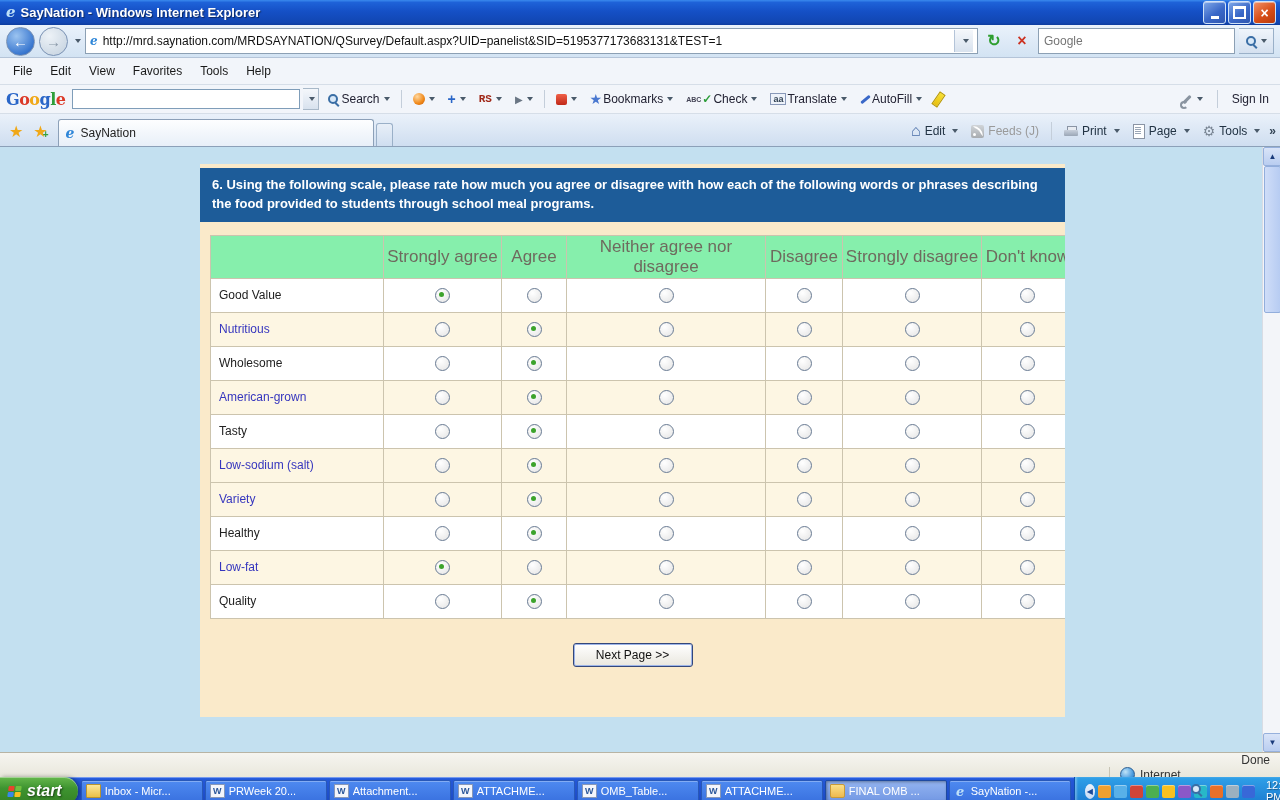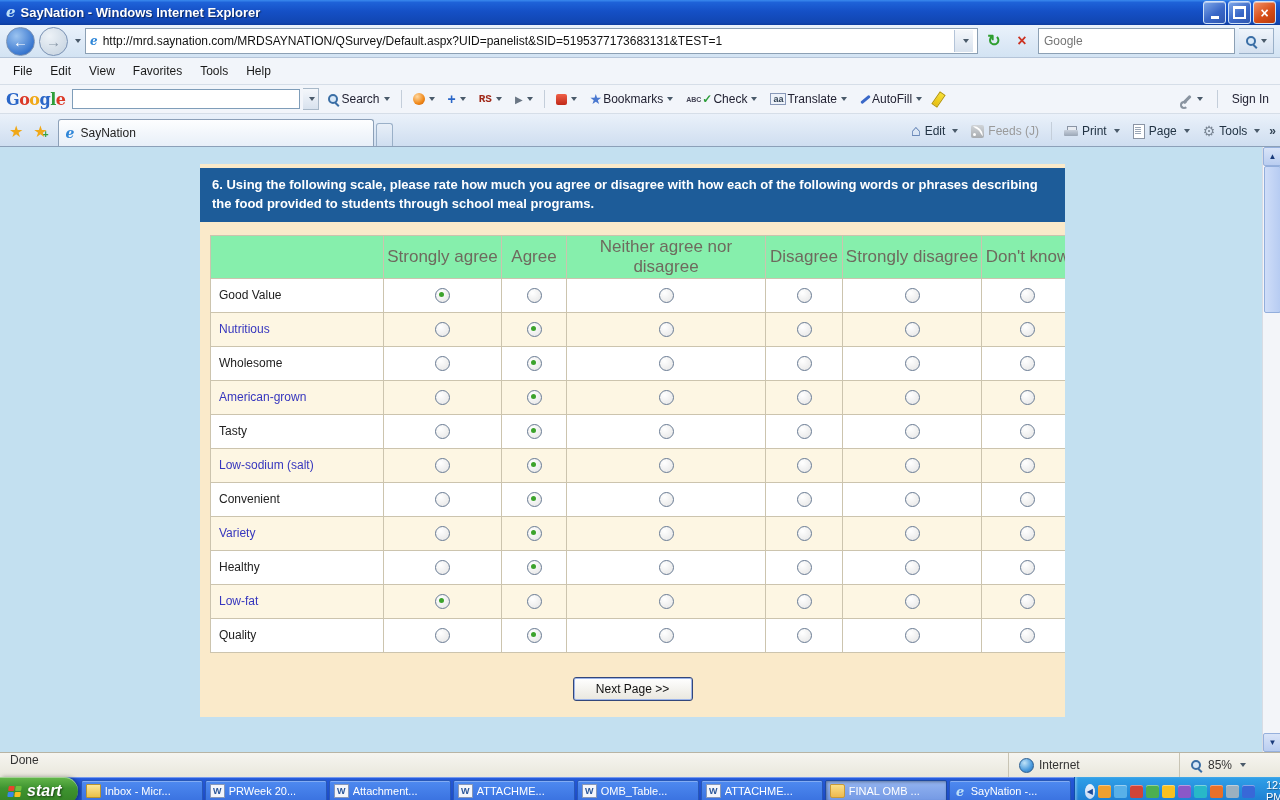--- a/index.html
+++ b/index.html
@@ -151,21 +151,21 @@
   .scrollbar{position:absolute;right:0;top:0;width:17px;height:100%;background:#F3F5F9;
     border-left:1px solid #D8DCE4;}
   .sb-btn{width:17px;height:17px;background:linear-gradient(#D9E4F8,#B9CDF0);border:1px solid #96B0DC;
     border-radius:2px;display:flex;align-items:center;justify-content:center;font-size:8px;color:#1A3A7A;}
   .sb-btn.down{position:absolute;bottom:0;}
   .sb-thumb{position:absolute;top:19px;left:1px;width:15px;height:145px;border-radius:2px;
     background:linear-gradient(90deg,#CFDDF8,#B7CCF2);border:1px solid #92AEDC;}
 
   
   .statusbar{height:24px;background:linear-gradient(#F6F5F0,#E9E7DC);border-top:1px solid #B8B4A4;
-    display:flex;align-items:flex-start;font-size:12px;color:#333;}
+    display:flex;align-items:flex-end;font-size:12px;color:#333;flex-direction:column;}
   .status-left{padding:0 10px;flex:1;}
   .status-seg{display:flex;align-items:center;gap:5px;height:100%;padding:0 10px;border-left:1px solid #C8C4B4;}
   .globe{display:inline-block;width:13px;height:13px;border-radius:50%;
     background:radial-gradient(circle at 35% 30%,#BFE3F8,#4A9ADD 60%,#2E6FAE);border:1px solid #2A5E92;}
 
   
   .taskbar{height:28px;display:flex;align-items:stretch;
     background:linear-gradient(#3168E8 0%,#2458D8 8%,#1E4DC8 70%,#1A46BC 100%);
     box-shadow:inset 0 1px 0 rgba(255,255,255,.35);}
   .startbtn{display:flex;align-items:center;gap:6px;padding:0 16px 0 8px;color:#fff;
@@ -424,29 +424,20 @@
             </tr>
             <tr class="alt">
               <td class="rowlabel">Low-sodium (salt)</td>
               <td class="radiocell"><span class="radio"></span></td>
               <td class="radiocell"><span class="radio on"></span></td>
               <td class="radiocell"><span class="radio"></span></td>
               <td class="radiocell"><span class="radio"></span></td>
               <td class="radiocell"><span class="radio"></span></td>
               <td class="radiocell"><span class="radio"></span></td>
             </tr>
-            <tr>
-              <td class="rowlabel">Convenient</td>
-              <td class="radiocell"><span class="radio"></span></td>
-              <td class="radiocell"><span class="radio on"></span></td>
-              <td class="radiocell"><span class="radio"></span></td>
-              <td class="radiocell"><span class="radio"></span></td>
-              <td class="radiocell"><span class="radio"></span></td>
-              <td class="radiocell"><span class="radio"></span></td>
-            </tr>
             <tr class="alt">
               <td class="rowlabel">Variety</td>
               <td class="radiocell"><span class="radio"></span></td>
               <td class="radiocell"><span class="radio on"></span></td>
               <td class="radiocell"><span class="radio"></span></td>
               <td class="radiocell"><span class="radio"></span></td>
               <td class="radiocell"><span class="radio"></span></td>
               <td class="radiocell"><span class="radio"></span></td>
             </tr>
             <tr>

